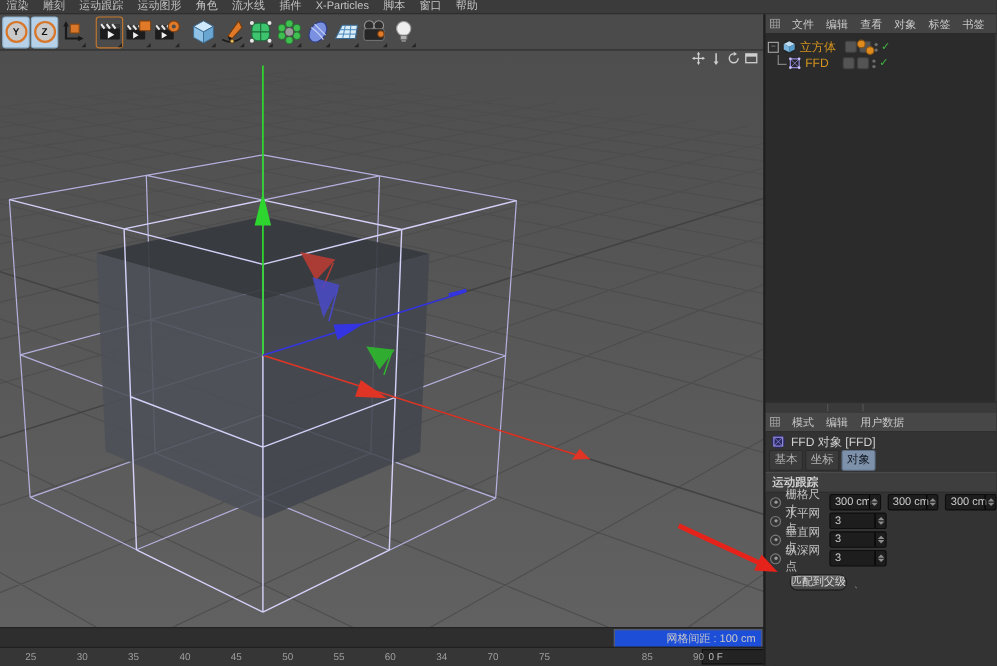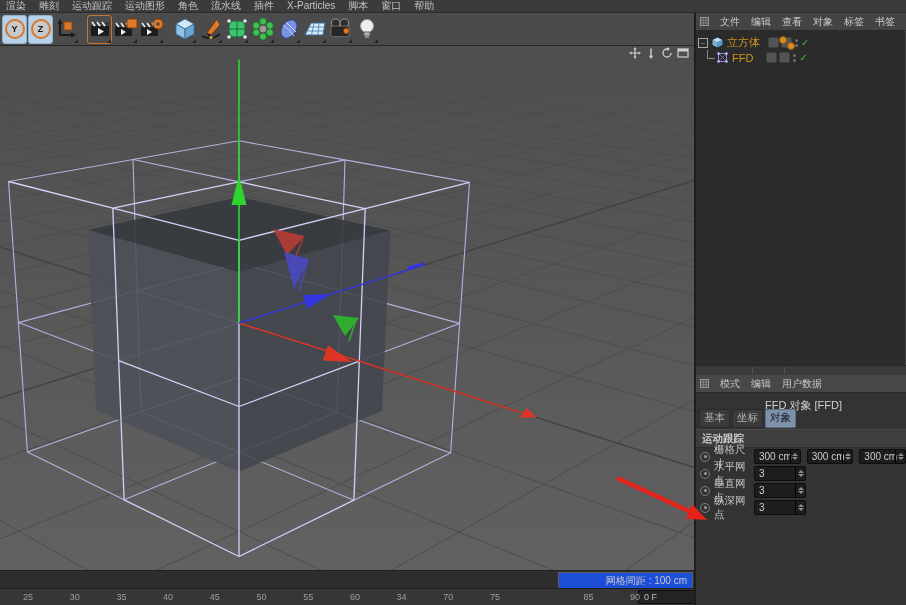--- a/index.html
+++ b/index.html
@@ -49,21 +49,21 @@
   .expbox{width:8px;height:8px;border:1px solid #a8a8a8;color:#a8a8a8;font-size:7px;line-height:7px;text-align:center;}
   .elbow{width:7px;height:8px;border-left:1px solid #8a8a8a;border-bottom:1px solid #8a8a8a;margin-left:3px;margin-top:-6px;}
   .togg{width:9px;height:9px;background:#545454;border-radius:2px;border:1px solid #404040;margin-left:2px;}
   .dotcol{display:flex;flex-direction:column;gap:2px;margin-left:3px;}
   .dotcol i{width:3px;height:3px;border-radius:50%;background:#6e6e6e;}
   .chk{color:#43bb43;font-size:10px;font-weight:bold;margin-left:3px;}
   .odot{width:6px;height:6px;border-radius:50%;background:#df8b1e;border:1px solid #8a5511;position:absolute;}
   #omscroll{height:9px;background:#3a3a3a;border-top:1px solid #262626;position:relative;}
   #omscroll i{position:absolute;top:1px;bottom:1px;width:1px;background:#555;}
   
-  #amheader{height:16px;display:flex;align-items:center;gap:5px;padding-left:5px;background:#333;flex-direction:column;}
+  #amheader{height:16px;display:flex;align-items:center;gap:5px;padding-left:5px;background:#333;}
   #amheader .t{font-size:11px;color:#cfcfcf;}
   #amtabs{height:18px;display:flex;align-items:center;gap:2px;padding-left:3px;background:#333;}
   .tab{font-size:10.5px;padding:1px 4px 2px;background:#3b3b3b;border:1px solid #2b2b2b;color:#b3b3b3;border-radius:2px;}
   .tab.active{background:#7d92aa;color:#131722;border-color:#5c6e84;}
   #amsection{height:15px;background:#3e3e3e;border-top:1px solid #4a4a4a;border-bottom:1px solid #2c2c2c;
              color:#cecece;font-size:10.5px;font-weight:bold;padding:2px 0 0 6px;margin-top:2px;}
   .amrow{height:17px;display:flex;align-items:center;padding-left:4px;}
   .radio{width:8px;height:8px;border-radius:50%;border:1px solid #7d7d7d;display:flex;align-items:center;justify-content:center;flex:0 0 8px;}
   .radio i{width:3px;height:3px;border-radius:50%;background:#9a9a9a;}
   .amrow .lbl{font-size:10.5px;color:#c2c2c2;margin-left:4px;width:40px;flex:0 0 40px;}
@@ -447,18 +447,22 @@
     <span class="lbl">纵深网点</span>
     <div class="valbox">
       <span>3</span>
       <span class="step">
           <b class="up"></b>
           <b class="dn"></b>
         </span>
     </div>
   </div>
 
+  <div id="btnrow">
+    <div id="matchbtn">匹配到父级</div>
+    <span id="btncomma">、</span>
+  </div>
 </div>
 
 <svg id="annotate" class="abs">
     <line x1="617" y1="478" x2="691" y2="512" stroke="#e6231a" stroke-width="4.5"></line>
     <polygon points="707,520 685.6,518.7 692.4,504.2" fill="#e6231a"></polygon>
   </svg>
 
 </body></html>

